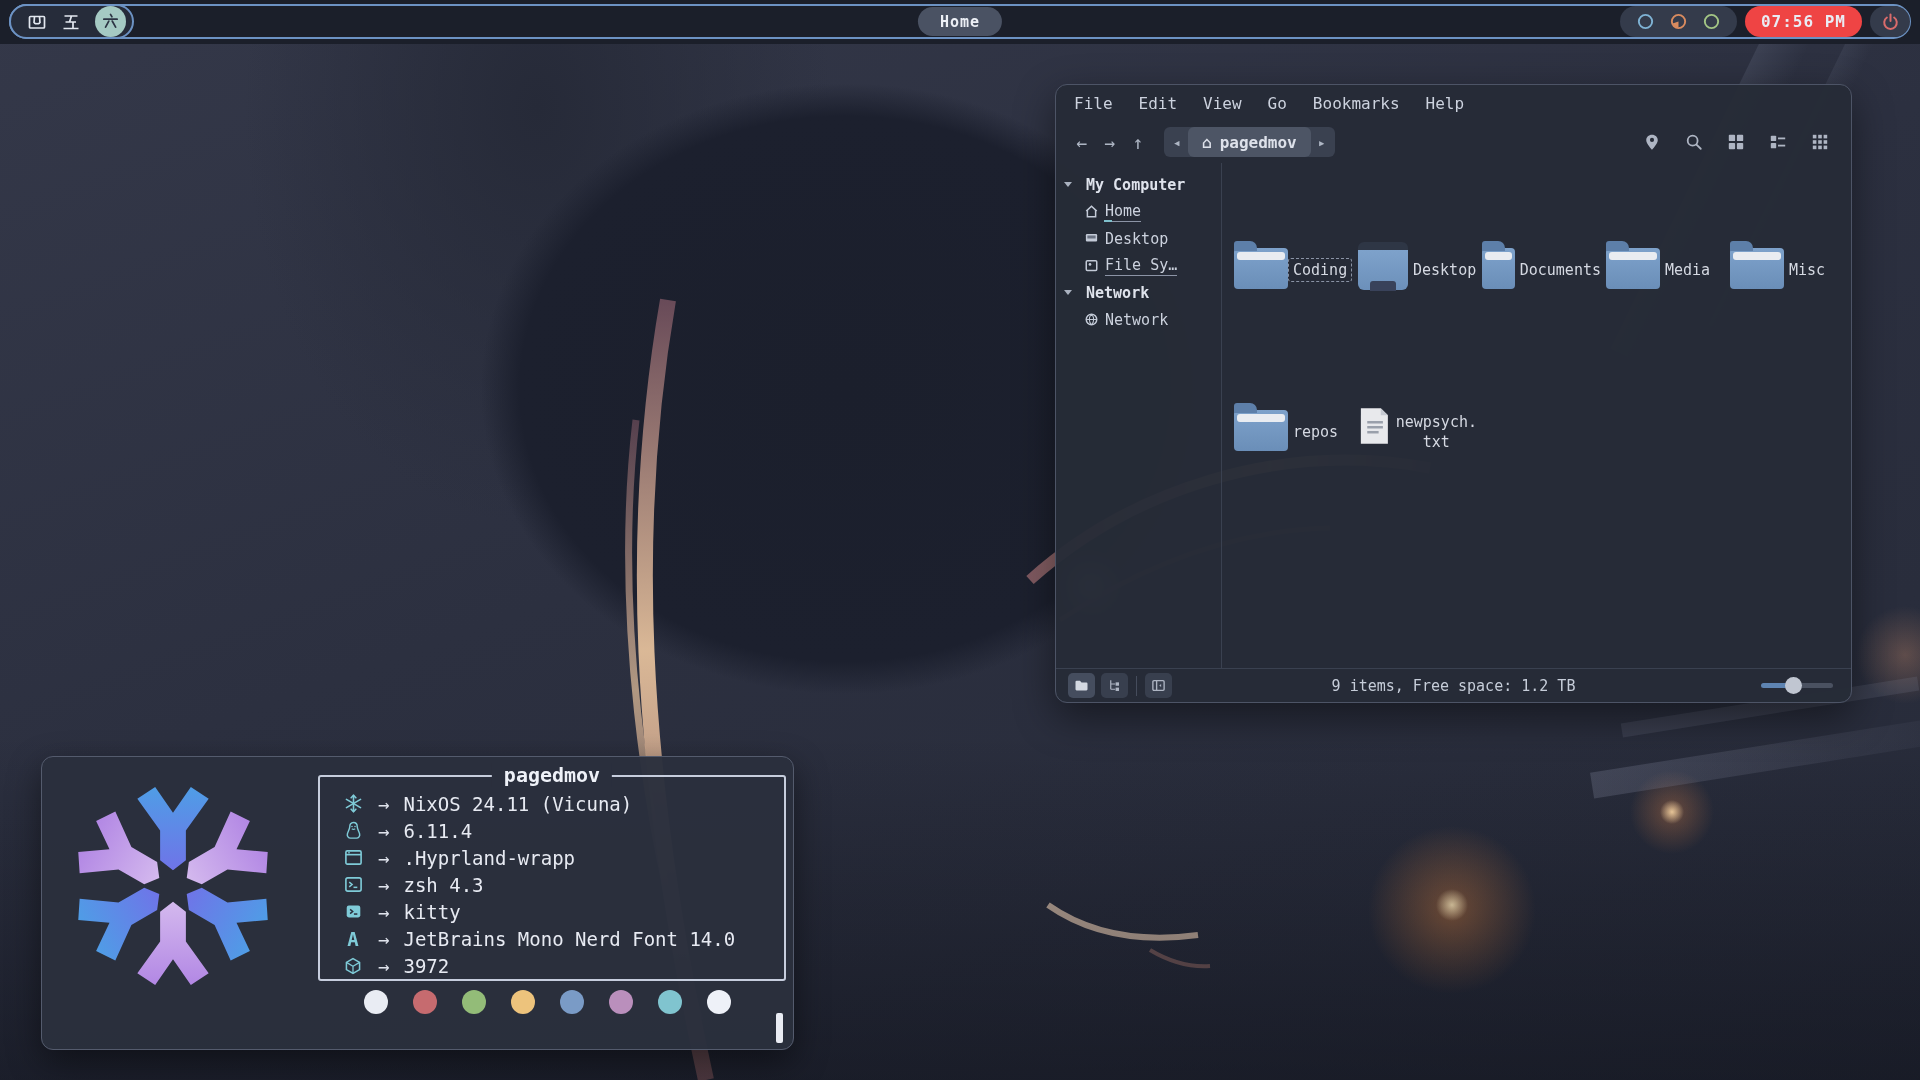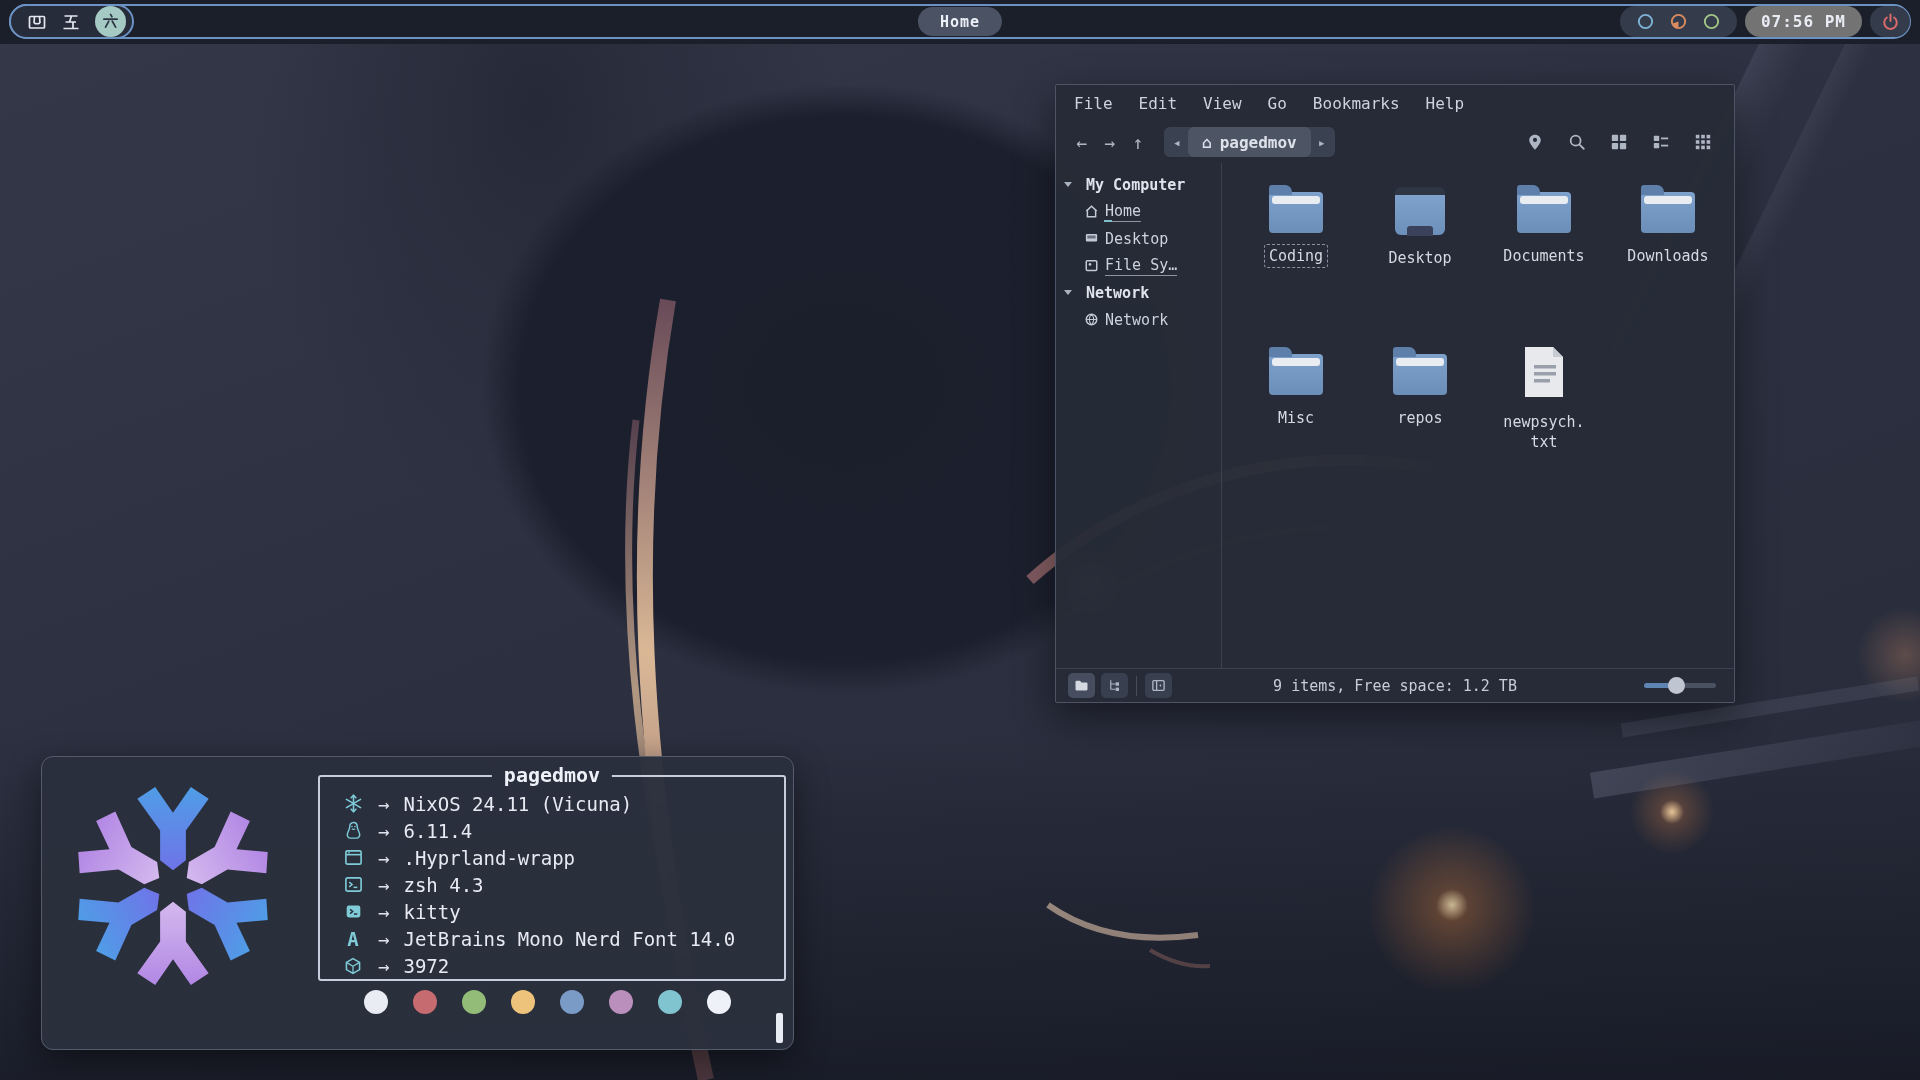--- a/index.html
+++ b/index.html
@@ -46,29 +46,29 @@
   .ws-active { width:31px; height:31px; border-radius:50%; background:#a5cac3;
     display:flex; align-items:center; justify-content:center; }
   .title-pill { position:absolute; left:50%; top:7px; transform:translateX(-50%);
     background:#4a5263; color:#eceff5; border-radius:15px; height:29px;
     display:flex; align-items:center; padding:0 22px; font-size:15px; font-weight:bold;
     letter-spacing:1px; z-index:2; }
   .right-cluster { position:absolute; right:10px; top:6px; display:flex; gap:8px;
     align-items:center; z-index:2; }
   .tray-pill { background:#343b4b; height:31px; border-radius:16px; display:flex;
     align-items:center; gap:14px; padding:0 16px; }
-  .clock-pill { background:#737373; height:31px; border-radius:16px; display:flex;
+  .clock-pill { background:#ef4444; height:31px; border-radius:16px; display:flex;
     align-items:center; padding:0 16px; color:#e9ecf4; font-size:16px; font-weight:bold;
     letter-spacing:1px; }
   .power-pill { background:#343b4b; height:31px; width:40px; border-radius:16px;
     display:flex; align-items:center; justify-content:center; }
 
   
-  .fm { position:absolute; left:1055px; top:84px; width:680px; height:619px;
-    background:rgba(38,43,55,.97); border:1px solid #4d5466; border-radius:2px;
+  .fm { position:absolute; left:1055px; top:84px; width:797px; height:619px;
+    background:rgba(38,43,55,.97); border:1px solid #4d5466; border-radius:12px;
     box-shadow:0 14px 40px rgba(0,0,0,.45); z-index:40; color:#c9cfdb;
     display:flex; flex-direction:column; overflow:hidden; }
   .fm-menubar { height:36px; display:flex; align-items:center; gap:26px;
     padding:0 18px; font-size:16px; color:#ccd2de; flex:0 0 auto; }
   .fm-menubar span { cursor:default; }
   .fm-toolbar { height:42px; display:flex; align-items:center; padding:0 12px;
     flex:0 0 auto; }
   .nav-btn { width:28px; text-align:center; font-size:18px; color:#aeb6c4; }
   .path-widget { margin-left:12px; background:#3a4150; border-radius:6px; height:30px;
     display:flex; align-items:center; padding:0 2px; }
@@ -89,21 +89,21 @@
     padding-left:20px; }
   .side-item .lbl { position:relative; }
   .side-item.underlined .lbl { border-bottom:1px solid #8c94a6; padding-bottom:1px; }
   .side-item.selected .lbl::after { content:""; position:absolute; left:-1px; bottom:-1px;
     width:8px; height:2px; background:#7fc0cc; }
   .caret { width:0; height:0; border-left:4px solid transparent;
     border-right:4px solid transparent; border-top:5px solid #aab2c0; }
 
   .fm-files { flex:1; padding:20px 0 0 12px; display:grid;
     grid-template-columns:repeat(5,124px); grid-auto-rows:162px; align-content:start; }
-  .fitem { display:flex; flex-direction:column; align-items:center; }
+  .fitem { display:flex; flex-direction:row; align-items:center; }
   .flabel { margin-top:11px; font-size:15px; color:#d5d9e2; text-align:center;
     line-height:20px; padding:1px 4px; border:1px dashed transparent; border-radius:3px; }
   .flabel.focused { border-color:#8a93a5; }
   .icon-folder { width:54px; height:41px; border-radius:4px; position:relative;
     background:linear-gradient(#7fa3cb, #6c90ba);
     background:linear-gradient(#7ea2cb, #6a8eb8); margin-top:9px; }
   .icon-folder::before { content:""; position:absolute; top:-7px; left:0; width:23px;
     height:10px; background:#5d7fa9; border-radius:3px 7px 0 0; }
   .icon-folder::after { content:""; position:absolute; top:4px; left:3px; right:3px;
     height:8px; background:#e9ecf1; border-radius:3px; }
@@ -344,24 +344,20 @@
       <div class="fitem">
         <div class="icon-desktop"></div>
         <div class="flabel">Desktop</div>
       </div>
       <div class="fitem">
         <div class="icon-folder"></div>
         <div class="flabel">Documents</div>
       </div>
       <div class="fitem">
         <div class="icon-folder"></div>
-        <div class="flabel">Downloads</div>
-      </div>
-      <div class="fitem">
-        <div class="icon-folder"></div>
         <div class="flabel">Media</div>
       </div>
       <div class="fitem">
         <div class="icon-folder"></div>
         <div class="flabel">Misc</div>
       </div>
       <div class="fitem">
         <div class="icon-folder"></div>
         <div class="flabel">repos</div>
       </div>

